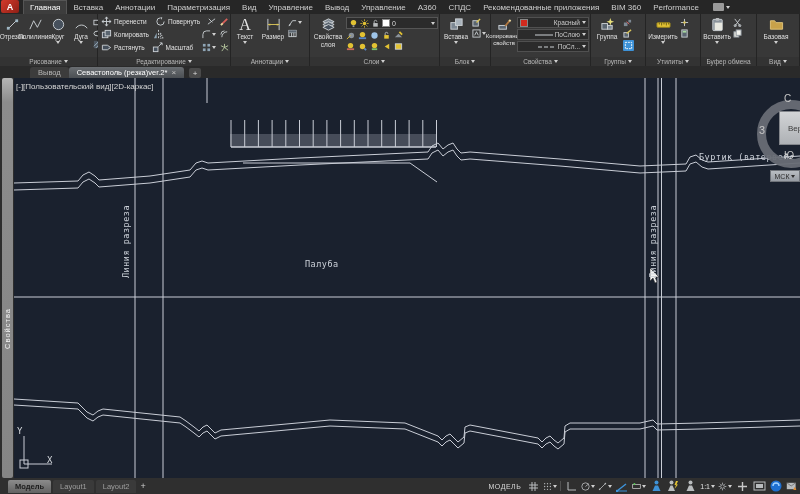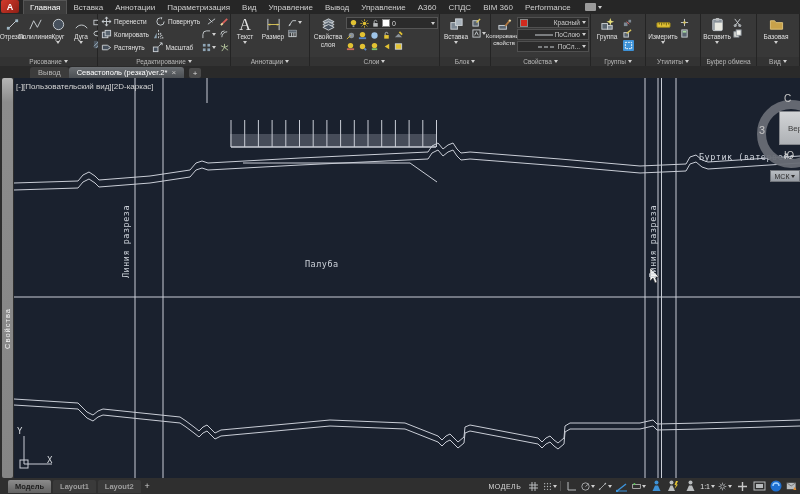--- a/index.html
+++ b/index.html
@@ -78,21 +78,21 @@
              font-size:8px; display:flex; align-items:center; justify-content:center; }
   #vc-wcs { position:absolute; left:756px; top:92px; width:30px; height:12px;
             background:linear-gradient(#b9bdc2,#979ca3); border:1px solid #70747a; color:#2e2e2e;
             font-size:7px; display:flex; align-items:center; justify-content:center; gap:2px; }
   #vc-wcs .dd { border-top-color:#2e2e2e; }
   .ucs-lbl { position:absolute; color:#d6dade; font-size:9px; font-family:"DejaVu Sans Mono",monospace; }
 
   
   #statusbar { position:absolute; left:0; top:478px; width:800px; height:16px; background:#2f2f2f;
                display:flex; align-items:center; font-size:7.5px; color:#c4c4c4; }
-  .mtab { height:13px; display:flex; align-items:center; padding:0 7px; margin-top:1px; border-radius:2px 2px 0 0;font-weight:bold; }
+  .mtab { height:13px; display:flex; align-items:center; padding:0 7px; margin-top:1px; border-radius:2px 2px 0 0; }
   .mtab.active { background:linear-gradient(#8b8b8b,#636363); color:#1d1d1d; font-weight:bold; }
   .mtab.idle { background:#3a3a3a; color:#9f9f9f; margin-left:2px; }
   #layout-new { color:#cfcfcf; margin-left:4px; font-size:9px; }
   #sb-right { margin-left:auto; display:flex; align-items:center; gap:3px; padding-right:2px; }
   .sbi { width:14px; height:12px; display:flex; align-items:center; justify-content:center; gap:1px; }
   .sbi svg { display:block; }
   .sb-sep { width:1px; height:10px; background:#525252; }
   #sb-model { font-size:7px; letter-spacing:0.5px; color:#d9d9d9; margin-right:2px; }
   .sb-scale { font-size:7px; color:#e2e2e2; display:flex; gap:1px; align-items:center; }
 </style>
@@ -106,20 +106,21 @@
     <span class="rtab active">Главная</span>
     <span class="rtab">Вставка</span>
     <span class="rtab">Аннотации</span>
     <span class="rtab">Параметризация</span>
     <span class="rtab">Вид</span>
     <span class="rtab">Управление</span>
     <span class="rtab">Вывод</span>
     <span class="rtab">Управление</span>
     <span class="rtab">A360</span>
     <span class="rtab">СПДС</span>
+    <span class="rtab">Рекомендованные приложения</span>
     <span class="rtab">BIM 360</span>
     <span class="rtab">Performance</span>
     <span id="ribbon-display">
       <span class="glyph"></span>
       <span class="dd"></span>
     </span>
   </div>
 
   <div id="ribbon">
 

